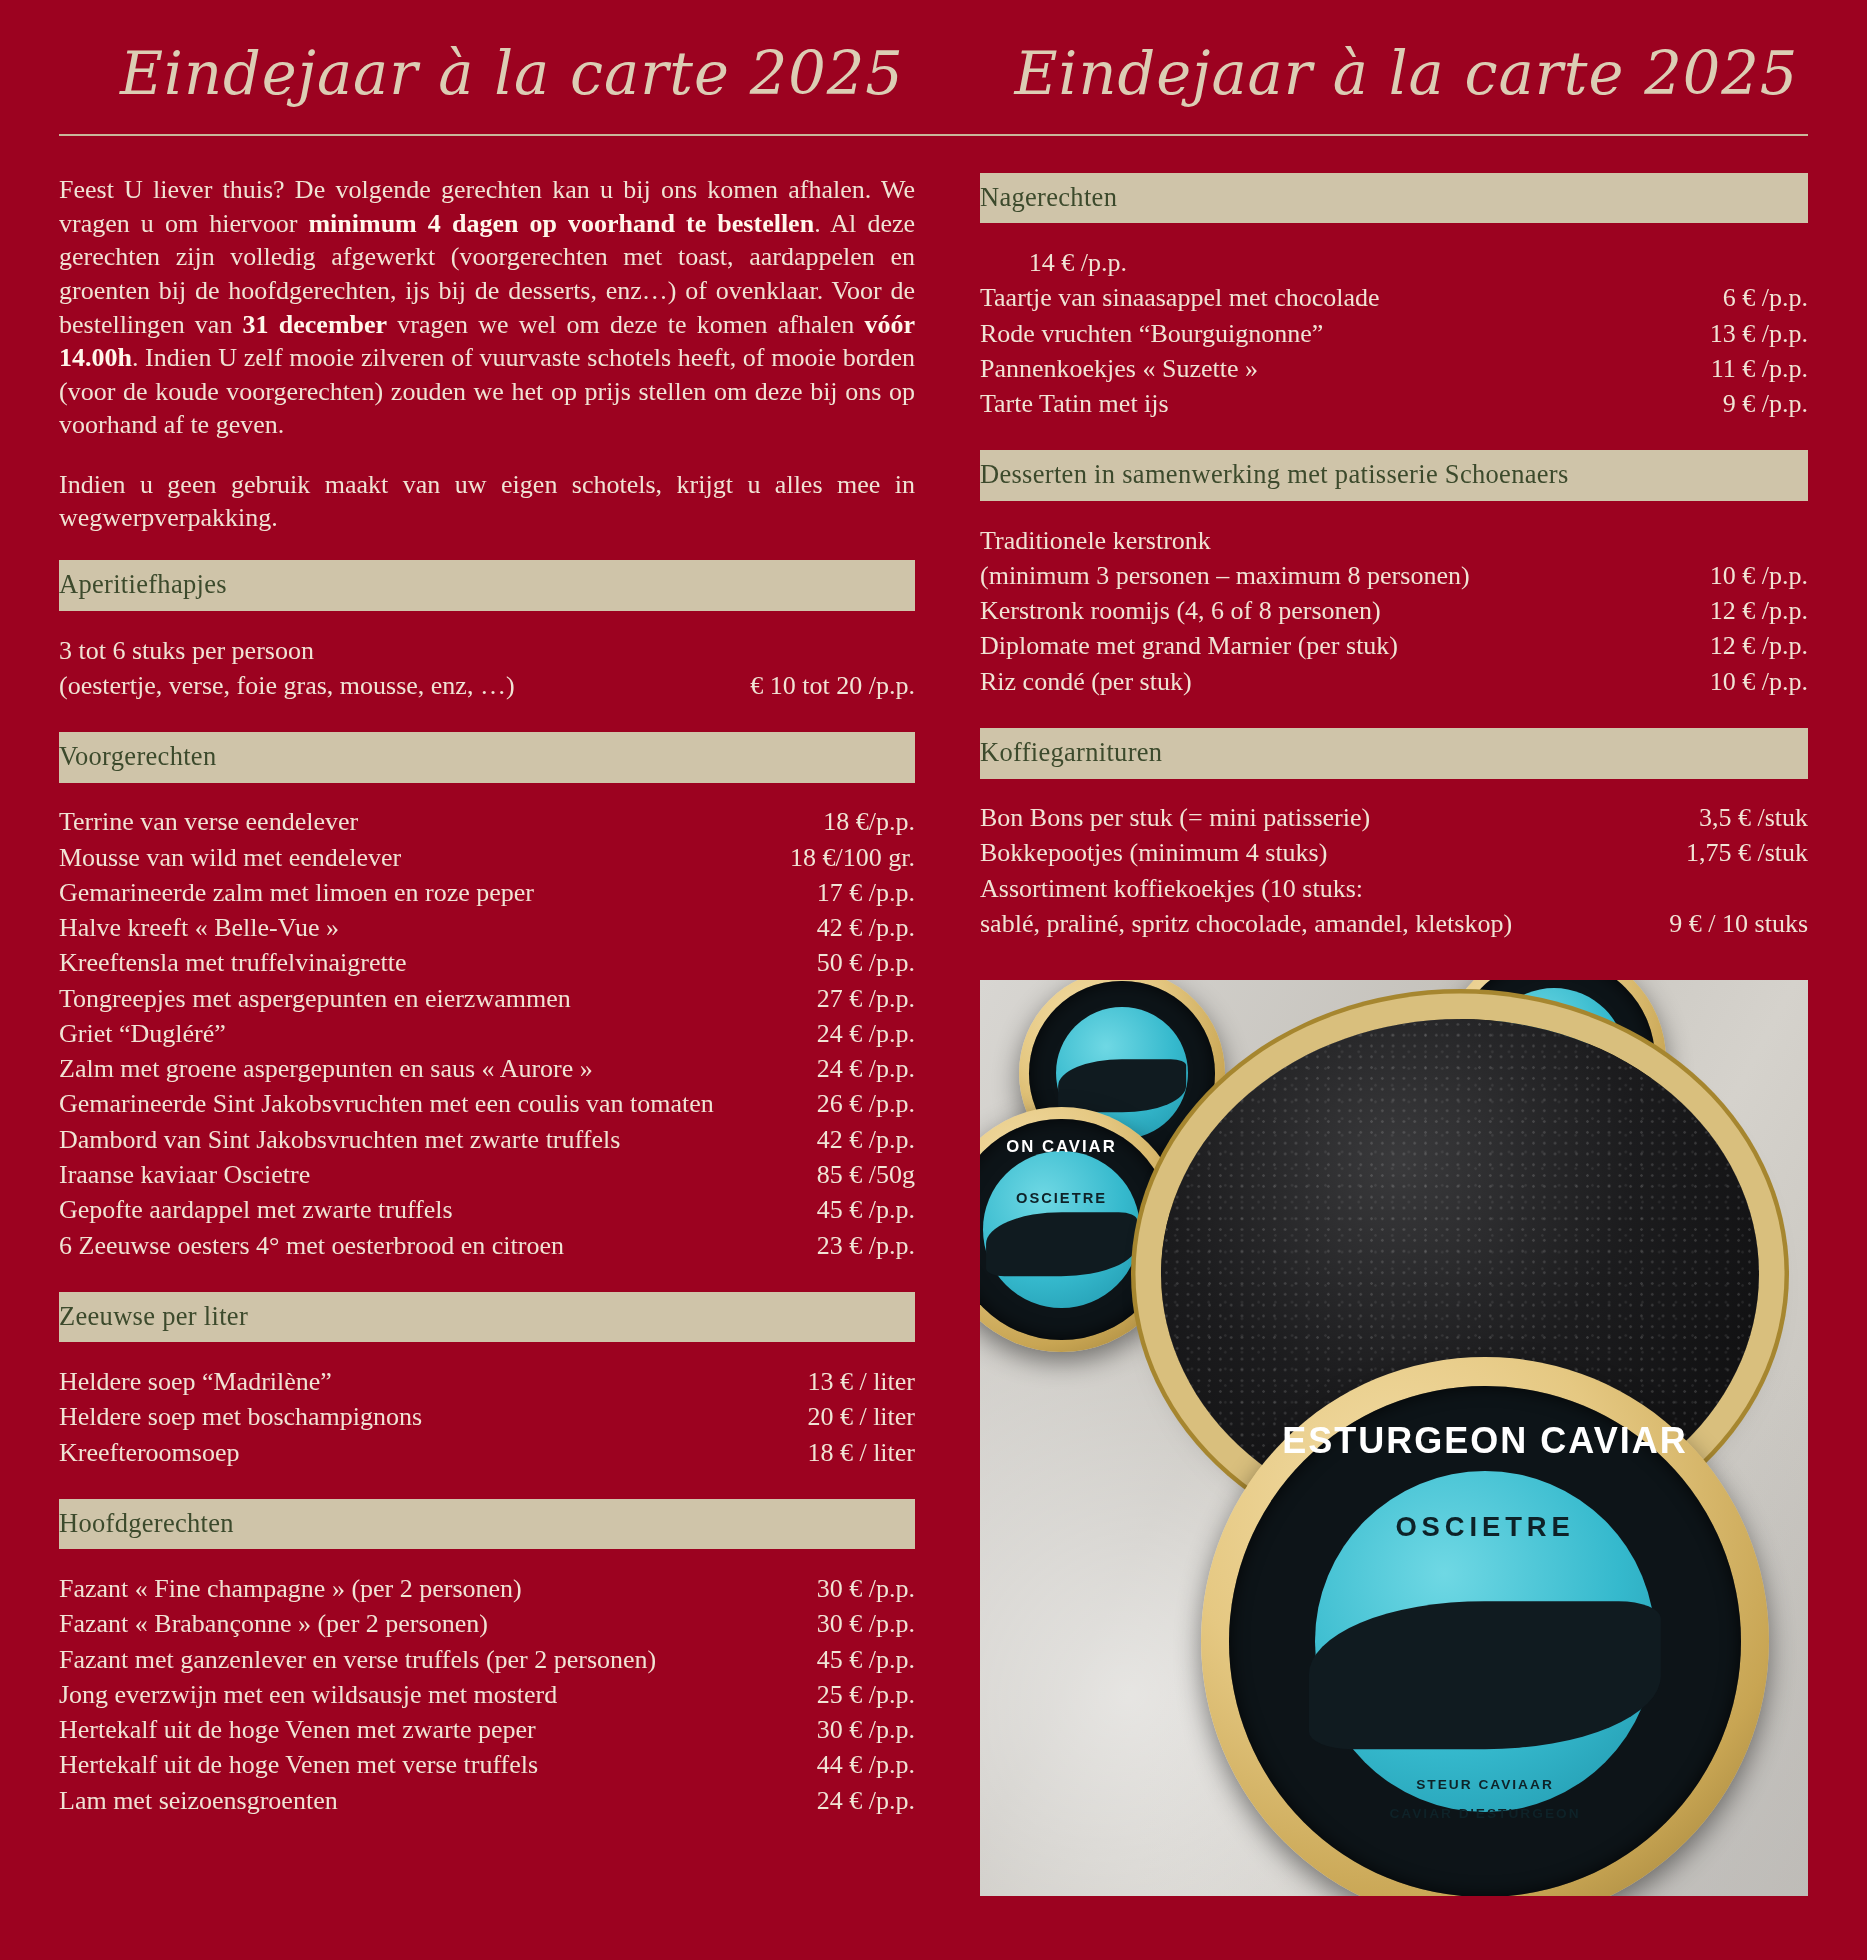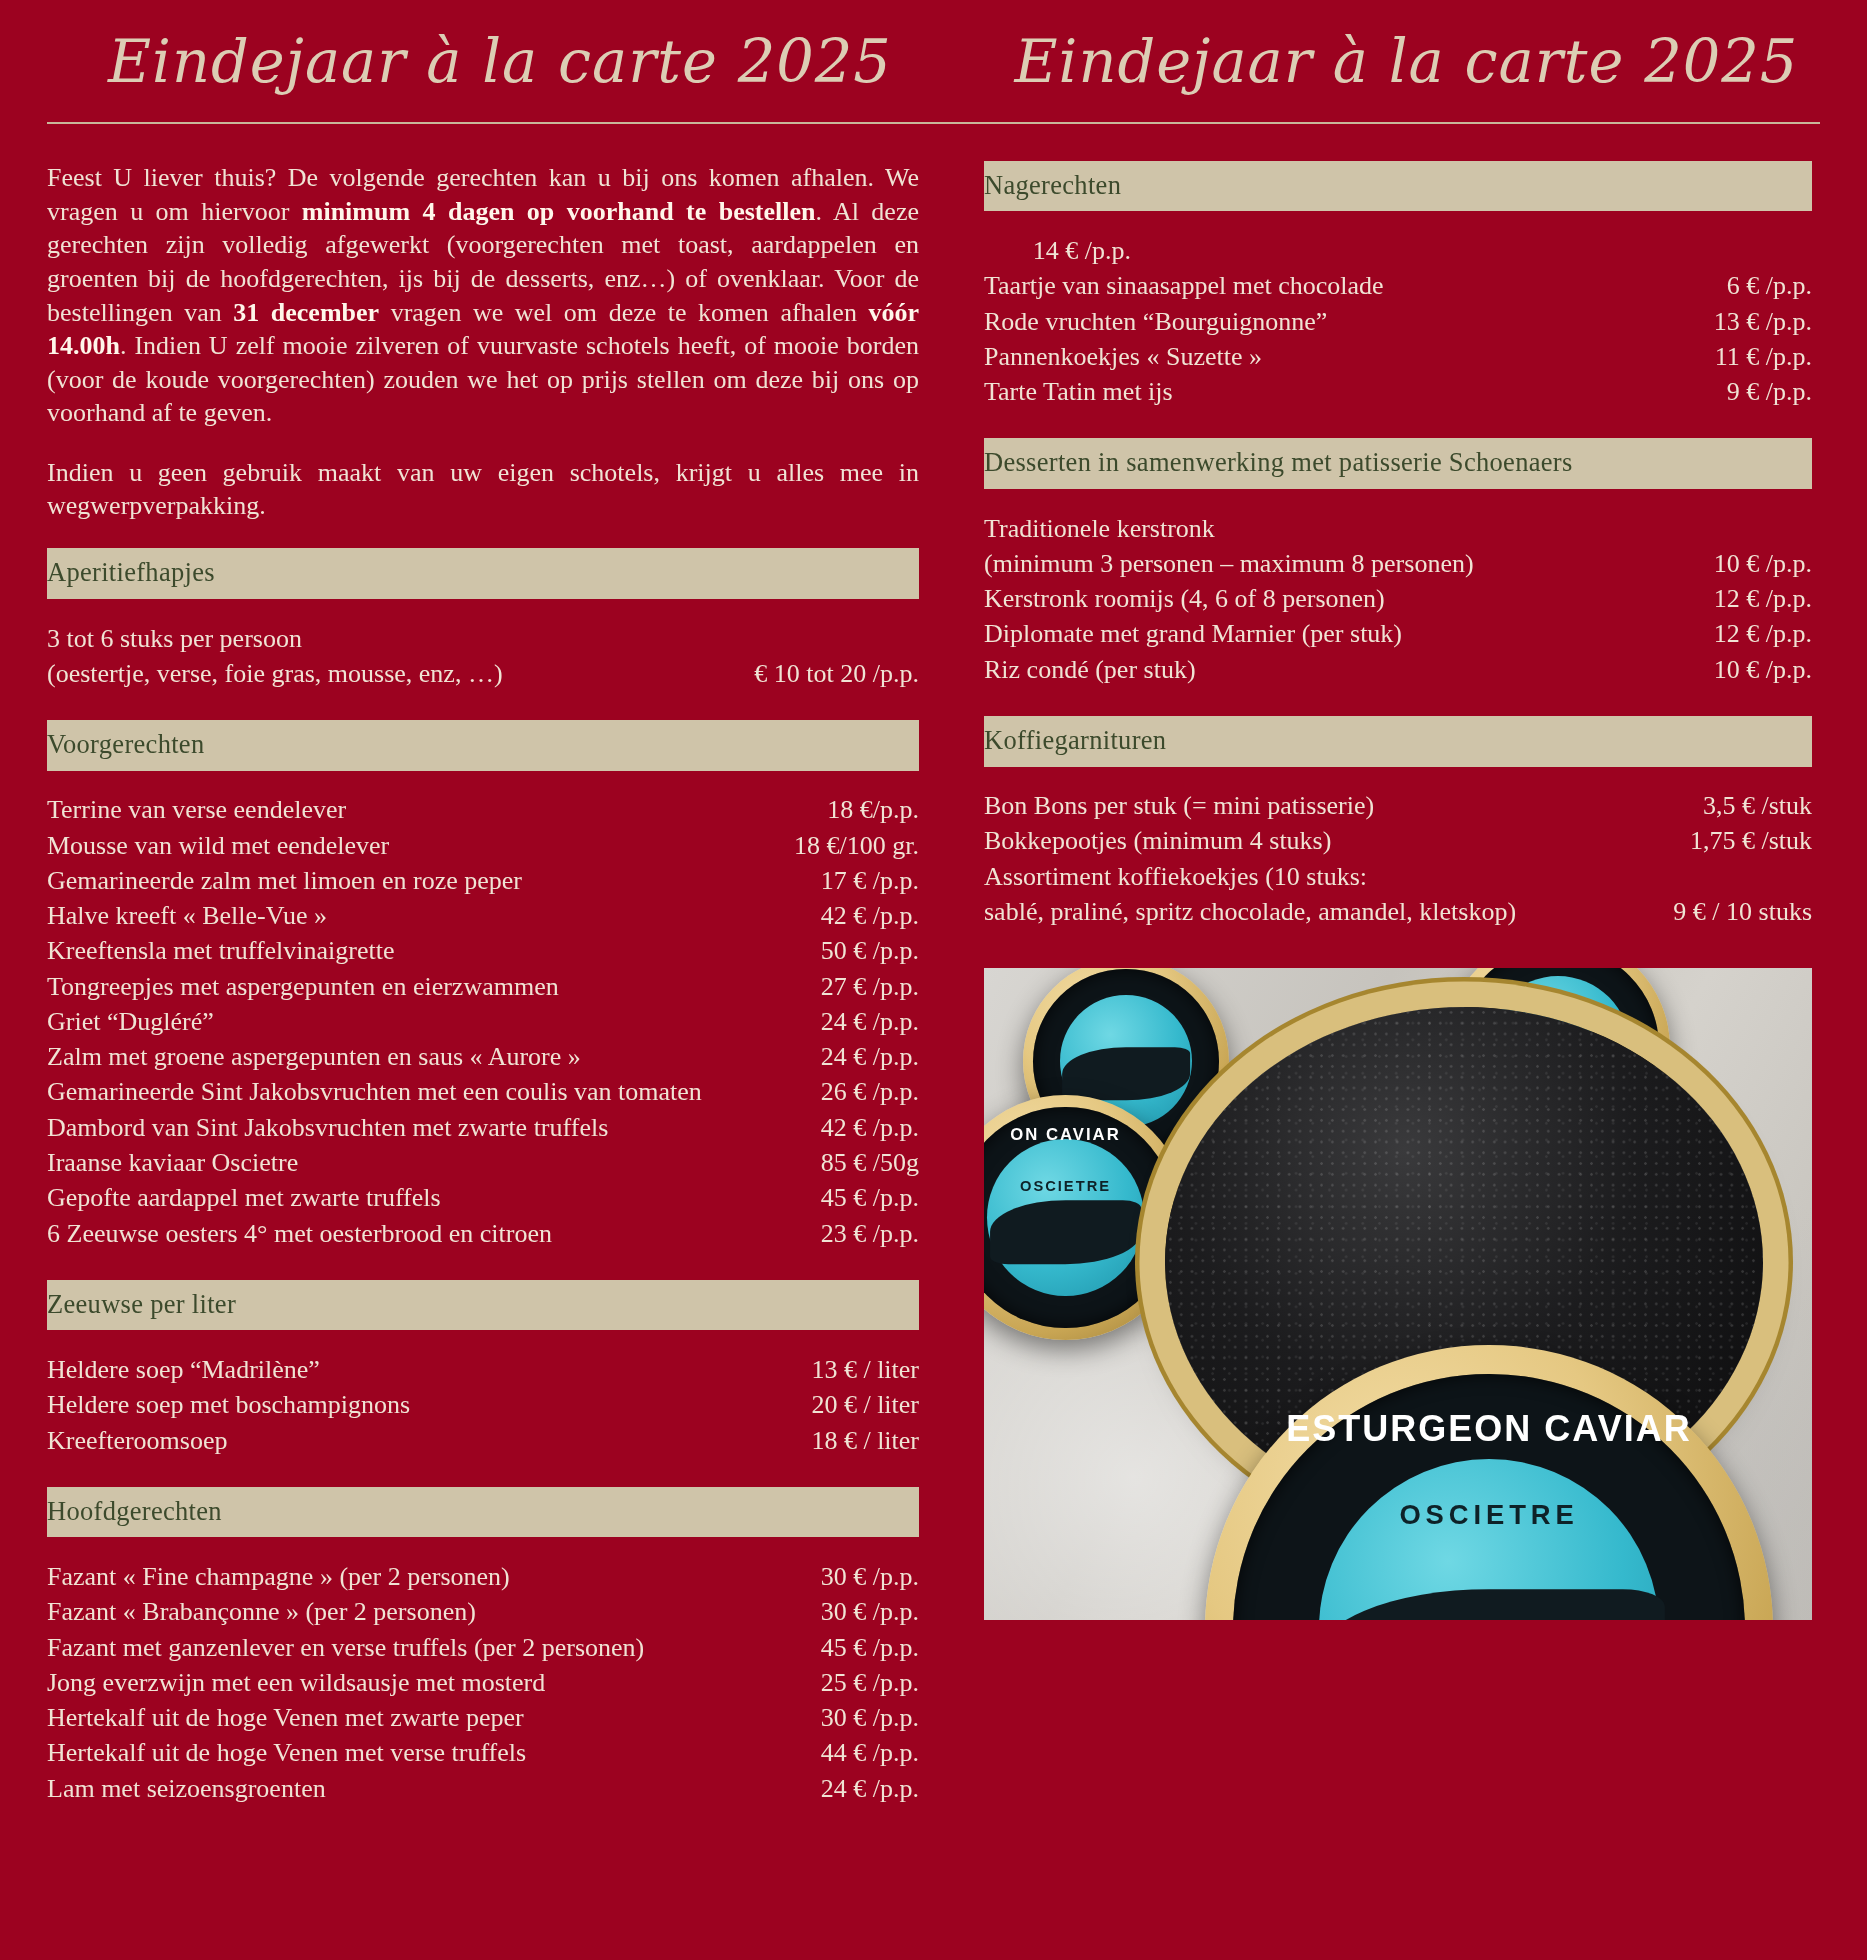--- a/index.html
+++ b/index.html
@@ -4,21 +4,21 @@
 <style>
   html, body { margin:0; padding:0; }
   body {
     width:1867px; height:1960px;
     background:#9C0220;
     font-family:"Liberation Serif", serif;
     color:#EAD9C8;
     overflow:hidden;
     position:relative;
   }
-  .page { position:absolute; inset:0; padding:0; }
+  .page { position:absolute; inset:0; padding:12px; }
 
   
   .titles { display:flex; padding:27.4px 0 0 0; }
   .title {
     flex:1;
     font-family:"DejaVu Serif", serif;
     font-style:italic;
     font-weight:400;
     font-size:59px;
     color:#DCCDB4;
@@ -69,21 +69,21 @@
   }
   .row .name { flex:1 1 auto; padding-right:13.7px; white-space:nowrap; }
   .row .price { flex:0 0 auto; text-align:right; white-space:nowrap; }
 
   .col.left  .row .price { min-width:145px; }
   .col.right .row .price { min-width:147px; }
 
   
   .photo {
     margin-top:39px;
-    width:828px; height:652px;
+    width:828px; height:916px;
     position:relative; overflow:hidden;
     background:#0f172a;
   }
   .marble {
     position:absolute; inset:0;
     background:
       radial-gradient(circle at 18% 78%, rgba(255,255,255,.55), transparent 42%),
       radial-gradient(circle at 78% 92%, rgba(190,188,186,.7), transparent 46%),
       linear-gradient(118deg,#d8d6d2 0%,#c6c3bd 35%,#d5d2cc 62%,#bfbcb6 100%);
   }

